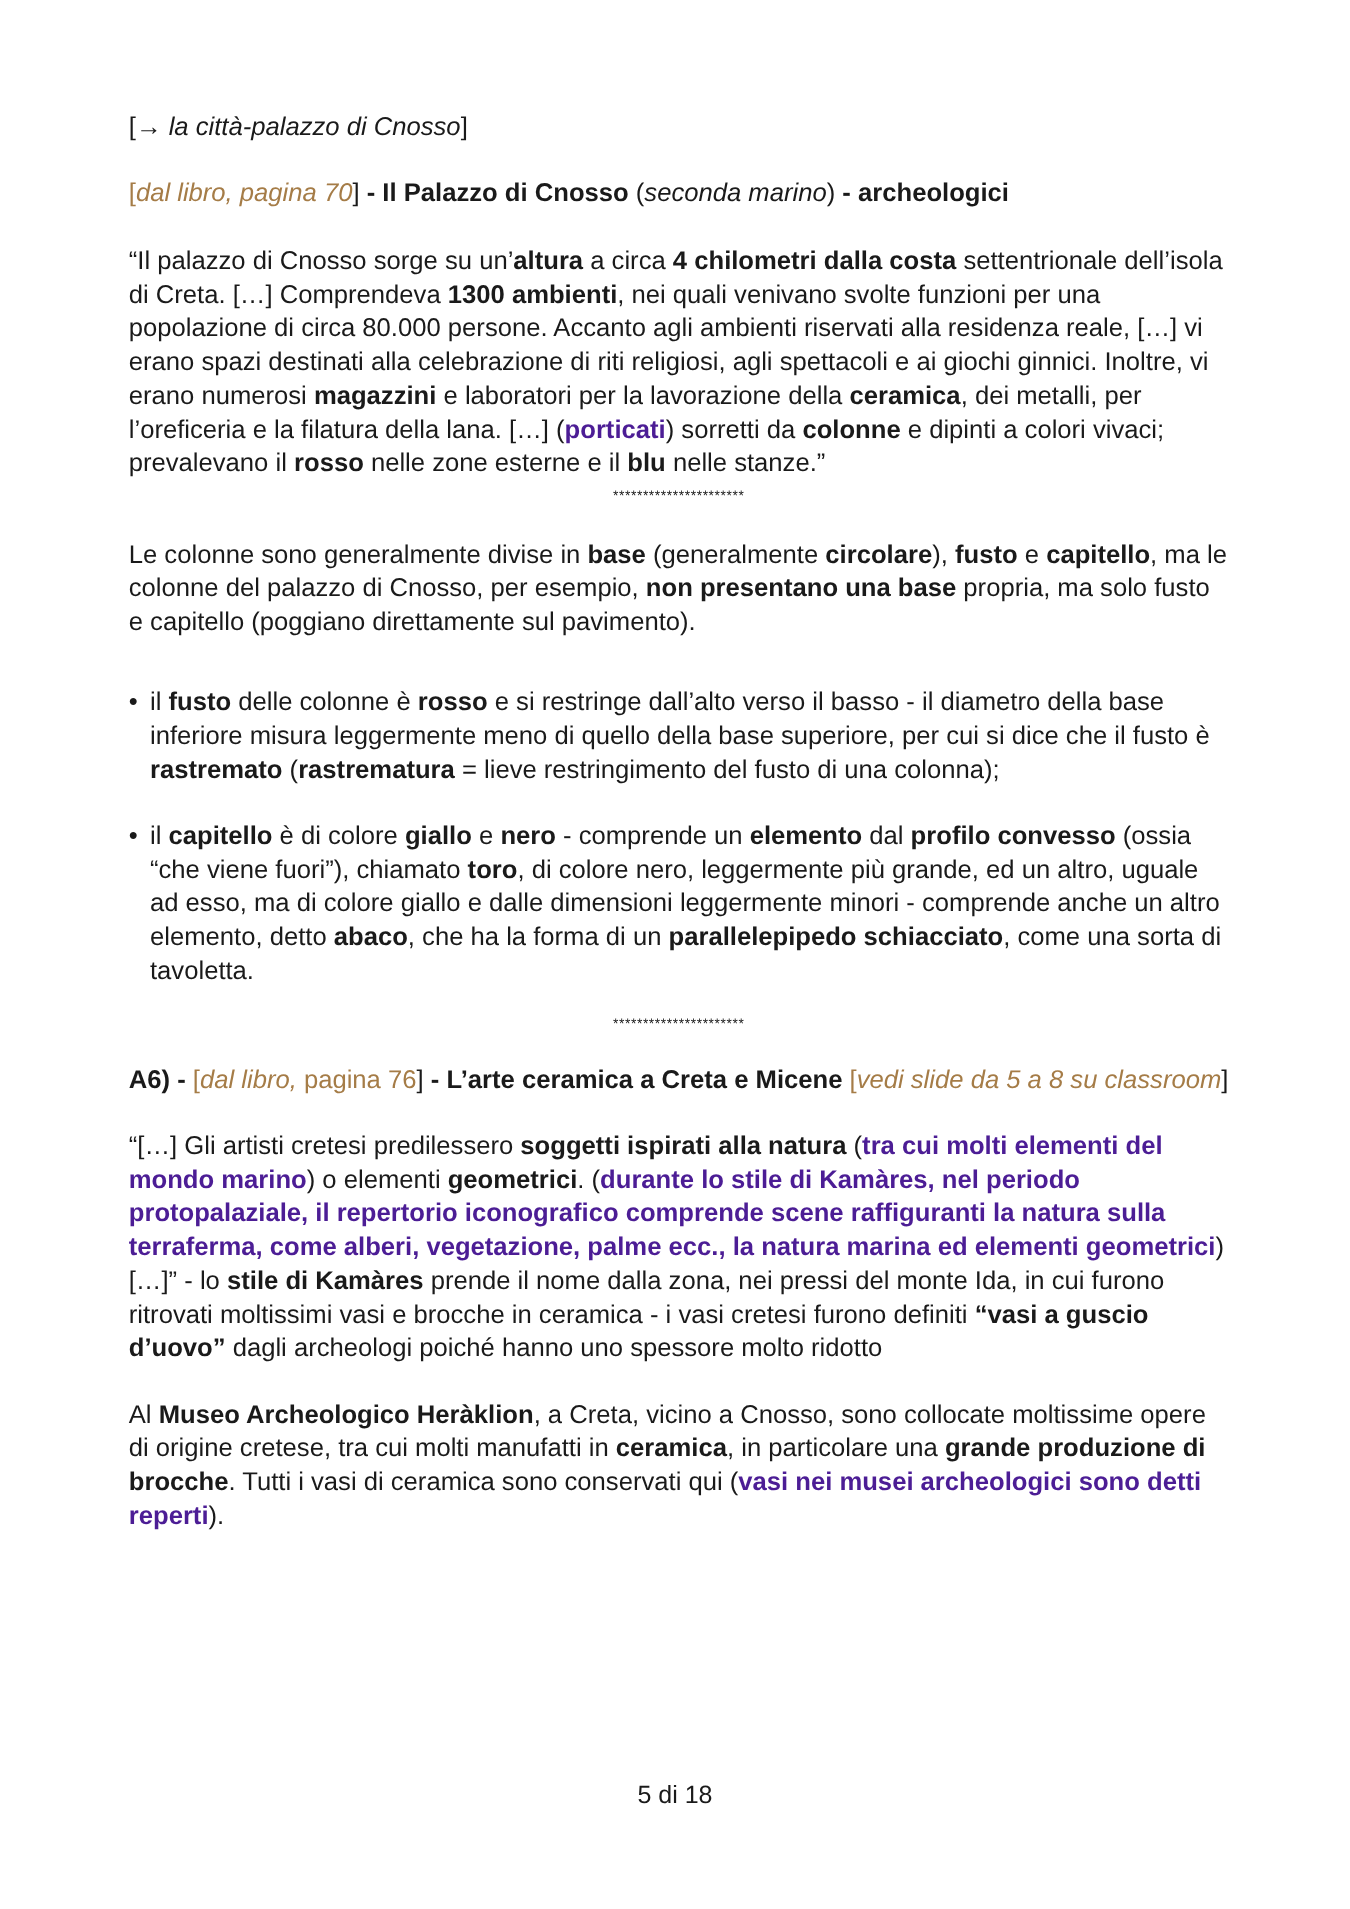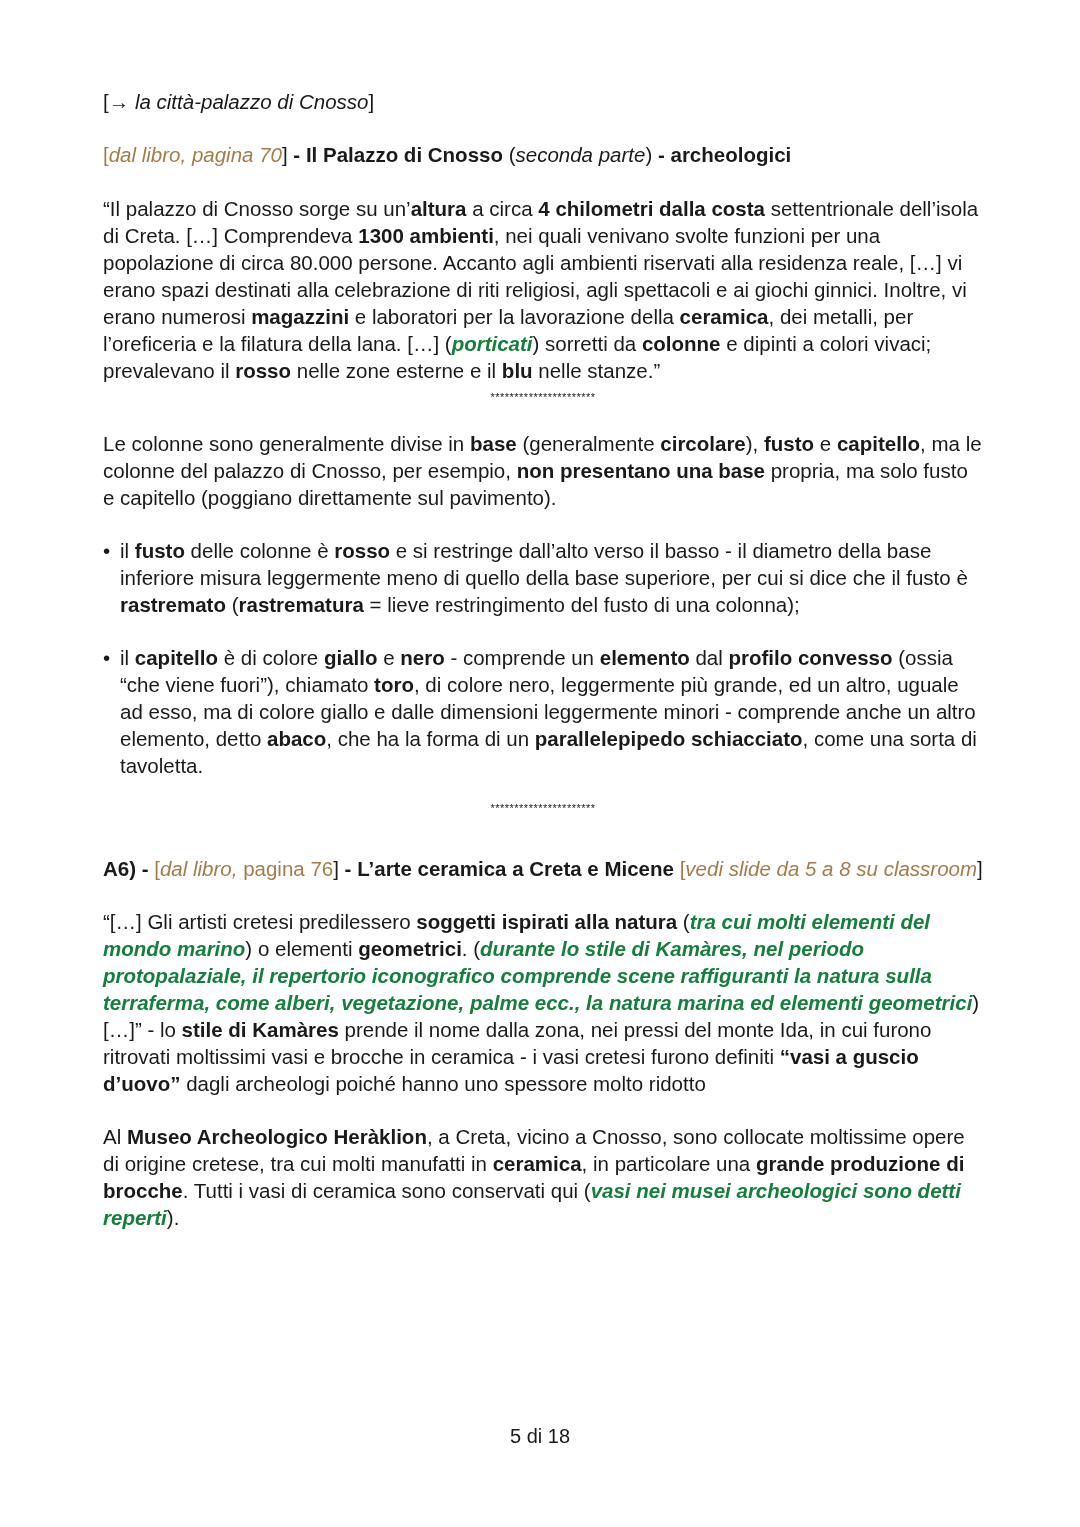--- a/index.html
+++ b/index.html
@@ -6,57 +6,57 @@
   body {
     width: 1080px; height: 1527px; position: relative; overflow: hidden;
     font-family: "Liberation Sans", sans-serif; color: #1a1a1a;
   }
   .page { position: absolute; left: 103px; top: 88px; width: 880px; font-size: 20.5px; line-height: 27px; }
   p { margin: 0; }
   .b { font-weight: bold; }
   .i { font-style: italic; }
   .u { text-underline-offset: 3px; }
   .brown { color: #a57c47; }
-  .blue { color: #15803d; font-weight: bold; font-style: italic; }
+  .blue { color: #4c1d95; font-weight: bold; }
   .stars { text-align: center; font-size: 11px; line-height: 14px; letter-spacing: 0.5px; }
   ul.bullets { list-style: none; margin: 0; padding: 0; }
   ul.bullets li { position: relative; padding-left: 17px; }
   ul.bullets li::before { content: "•"; position: absolute; left: 0; top: 0; }
   .footer { position: absolute; left: 0; width: 1080px; top: 1425px; text-align: center; font-size: 20px; }
 </style>
 </head>
 <body>
 
 <div class="page">
 
   <p>[<span>→</span> <span class="i">la città-palazzo di Cnosso</span>]</p>
 
   <p style="margin-top:26px">
     <span class="brown">[</span><span class="brown i">dal libro, </span><span class="brown i u">pagina 70</span><span>]</span>
     <span class="b"> - </span><span class="b u">Il Palazzo di Cnosso</span>
-    (<span class="i">seconda parte</span>)
+    (<span class="i">seconda marino</span>)
     <span class="b"> - </span><span class="b">archeologici</span>
   </p>
 
   <p style="margin-top:27px"><span>“Il palazzo di Cnosso sorge su un’</span><span class="b">altura</span><span> a circa </span><span class="b">4 chilometri dalla costa</span><span> settentrionale dell’isola di Creta. […] Comprendeva </span><span class="b">1300 ambienti</span><span>, nei quali venivano svolte funzioni per una popolazione di circa 80.000 persone. Accanto agli ambienti riservati alla residenza reale, […] vi erano spazi destinati alla celebrazione di riti religiosi, agli spettacoli e ai giochi ginnici. Inoltre, vi erano numerosi </span><span class="b">magazzini</span><span> e laboratori per la lavorazione della </span><span class="b">ceramica</span><span>, dei metalli, per l’oreficeria e la filatura della lana. […] (</span><span class="blue">porticati</span><span>) sorretti da </span><span class="b">colonne</span><span> e dipinti a colori vivaci; prevalevano il </span><span class="b">rosso</span><span> nelle zone esterne e il </span><span class="b">blu</span><span> nelle stanze.”</span></p>
 
   <p class="stars" style="margin-top:6px">**********************</p>
 
 
   <p style="margin-top:26px"><span>Le colonne sono generalmente divise in </span><span class="b">base</span><span> (generalmente </span><span class="b">circolare</span><span>), </span><span class="b">fusto</span><span> e </span><span class="b">capitello</span><span>, ma le colonne del palazzo di Cnosso, per esempio, </span><span class="b">non presentano una base</span><span> propria, ma solo fusto e capitello (poggiano direttamente sul pavimento).</span></p>
 
 
-  <ul class="bullets" style="margin-top:26px">
+  <ul class="bullets" style="margin-top:37px">
     <li><span>il </span><span class="b u">fusto</span><span> delle colonne è </span><span class="b">rosso</span><span> e si restringe dall’alto verso il basso - il diametro della base inferiore misura leggermente meno di quello della base superiore, per cui si dice che il fusto è </span><span class="b">rastremato</span><span> (</span><span class="b u">rastrematura</span><span> = lieve restringimento del fusto di una colonna);</span></li>
     <li style="margin-top:26px"><span>il </span><span class="b u">capitello</span><span> è di colore </span><span class="b">giallo</span><span> e </span><span class="b">nero</span><span> - comprende un </span><span class="b">elemento</span><span> dal </span><span class="b">profilo convesso</span><span> (ossia “che viene fuori”), chiamato </span><span class="b u">toro</span><span>, di colore nero, leggermente più grande, ed un altro, uguale ad esso, ma di colore giallo e dalle dimensioni leggermente minori - comprende anche un altro elemento, detto </span><span class="b u">abaco</span><span>, che ha la forma di un </span><span class="b">parallelepipedo schiacciato</span><span>, come una sorta di tavoletta.</span></li>
   </ul>
 
   <p class="stars" style="margin-top:22px">**********************</p>
 
-  <p style="margin-top:40px">
+  <p style="margin-top:24px">
     <span class="b">A6) - </span><span class="brown">[</span><span class="brown i">dal libro, </span><span class="brown u">pagina 76</span><span>]</span>
     <span class="b"> - </span><span class="b u">L’arte ceramica a Creta e Micene</span>
     <span class="brown">[</span><span class="brown i">vedi slide da 5 a 8 su classroom</span><span>]</span>
   </p>
 
   <p style="margin-top:26px"><span>“[…] Gli artisti cretesi predilessero </span><span class="b">soggetti ispirati alla natura</span><span> (</span><span class="blue">tra cui molti elementi del mondo marino</span><span>) o elementi </span><span class="b">geometrici</span><span>. (</span><span class="blue">durante lo stile di Kamàres, nel periodo protopalaziale, il repertorio iconografico comprende scene raffiguranti la natura sulla terraferma, come alberi, vegetazione, palme ecc., la natura marina ed elementi geometrici</span><span>) […]” - lo </span><span class="b">stile di Kamàres</span><span> prende il nome dalla zona, nei pressi del monte Ida, in cui furono ritrovati moltissimi vasi e brocche in ceramica - i vasi cretesi furono definiti </span><span class="b">“vasi a guscio d’uovo”</span><span> dagli archeologi poiché hanno uno spessore molto ridotto</span></p>
 
   <p style="margin-top:26px"><span>Al </span><span class="b">Museo Archeologico Heràklion</span><span>, a Creta, vicino a Cnosso, sono collocate moltissime opere di origine cretese, tra cui molti manufatti in </span><span class="b">ceramica</span><span>, in particolare una </span><span class="b">grande produzione di brocche</span><span>. Tutti i vasi di ceramica sono conservati qui (</span><span class="blue">vasi nei musei archeologici sono detti reperti</span><span>).</span></p>
 </div>
 

